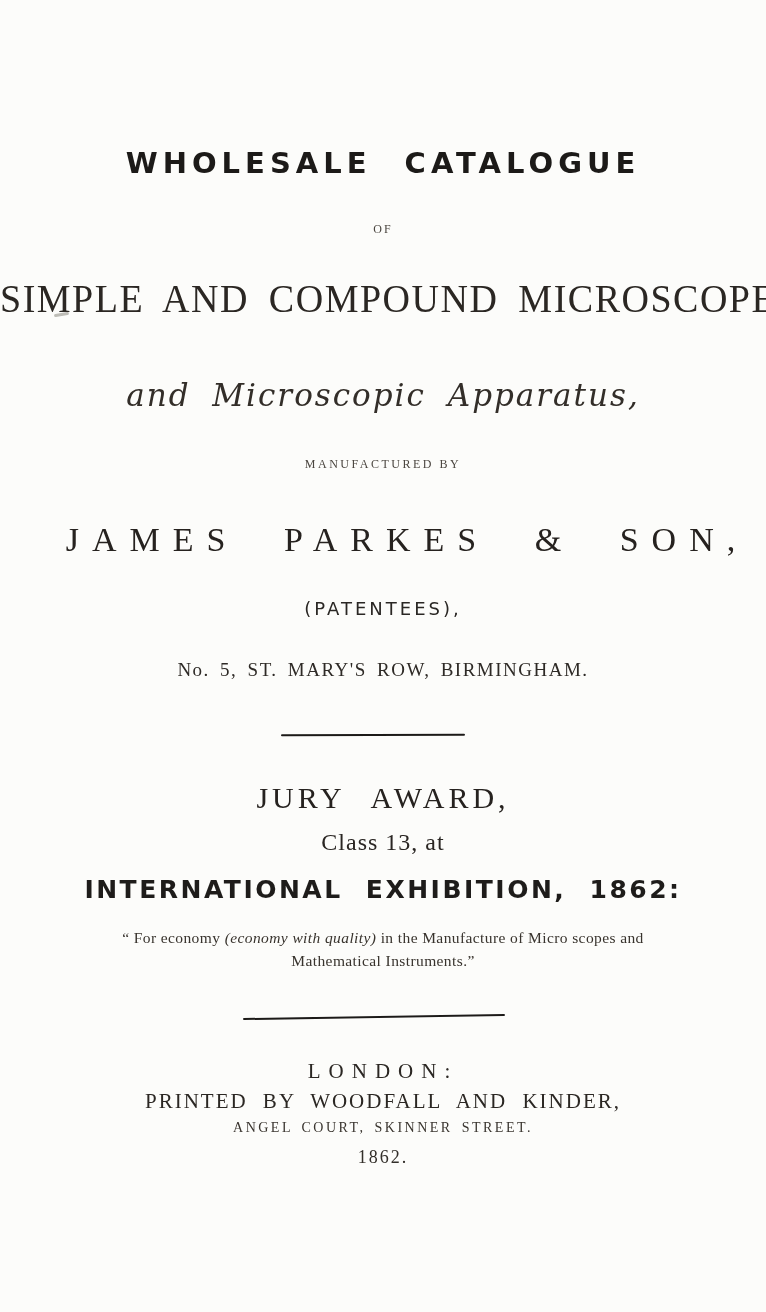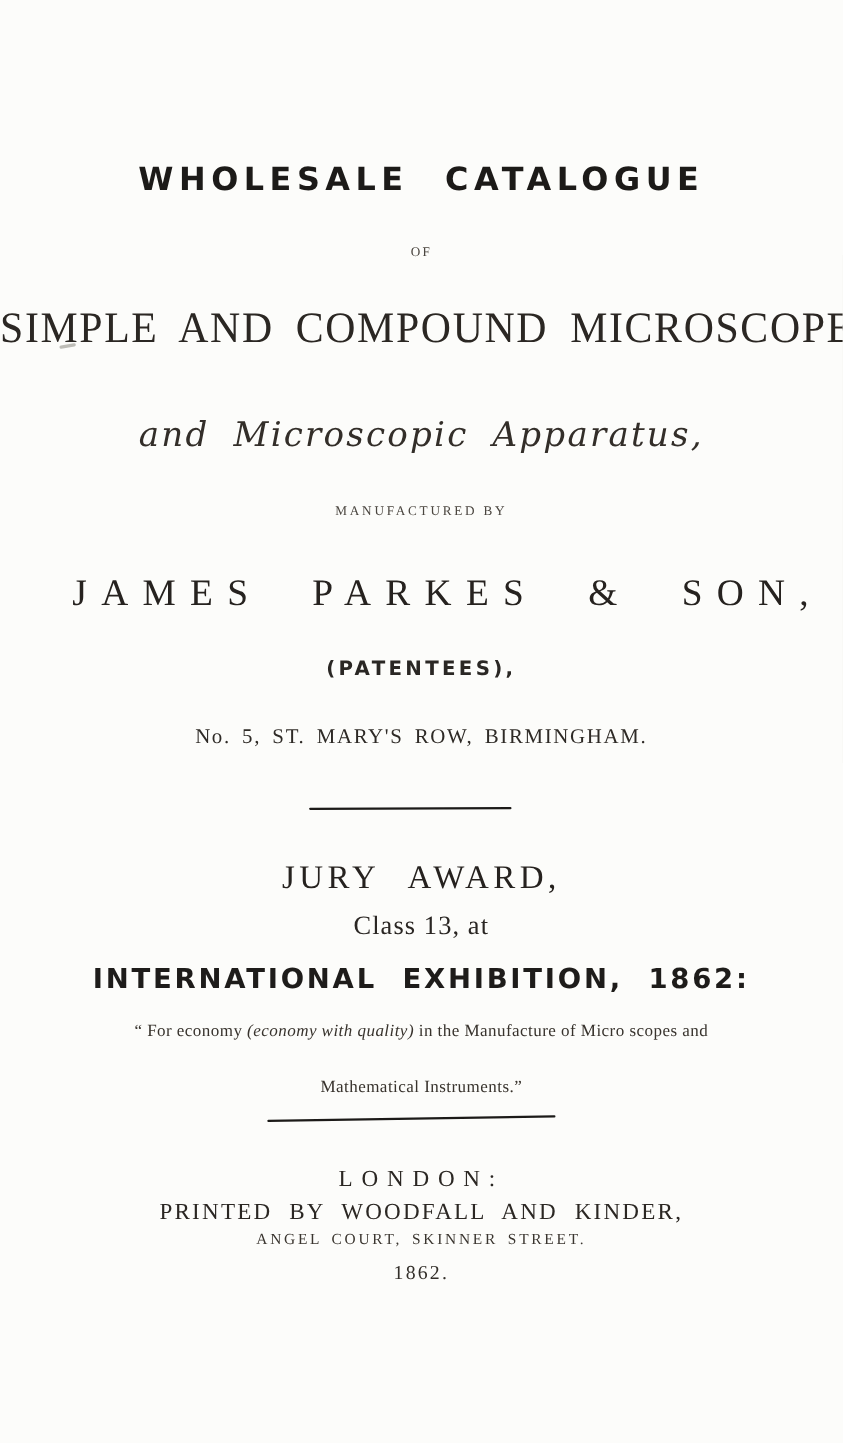--- a/index.html
+++ b/index.html
@@ -71,21 +71,21 @@
     font-size:34px;
     letter-spacing:13px;
     word-spacing:24px;
     color:#26221f;
     padding-left:48px;
   }
   
   .patentees-line{
     top:598px;
     font-family:"DejaVu Sans","Liberation Sans",sans-serif;
-    font-weight:700;
+    font-weight:400;
     font-size:18px;
     letter-spacing:3px;
     color:#2a2724;
   }
   
   .address-line{
     top:659px;
     font-size:19px;
     letter-spacing:1.5px;
     word-spacing:4px;
@@ -134,21 +134,20 @@
     top:929px;
     font-size:15.5px;
     letter-spacing:0.4px;
     color:#38332d;
   }
   .quote-line2{
     top:952px;
     font-size:15.5px;
     letter-spacing:0.4px;
     color:#38332d;
-    margin-top:28px;
   }
   .quote-italic{font-style:italic;}
   
   .city-line{
     top:1059px;
     font-size:21px;
     letter-spacing:8px;
     color:#2b2723;
   }
   .printer-line{

